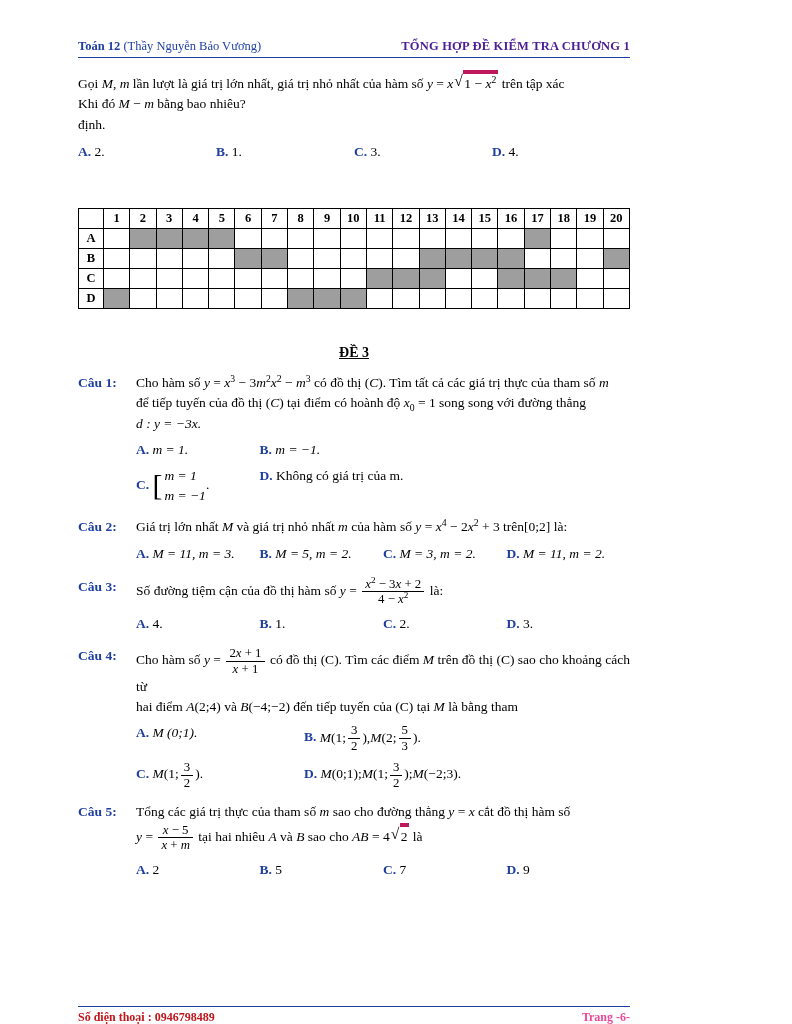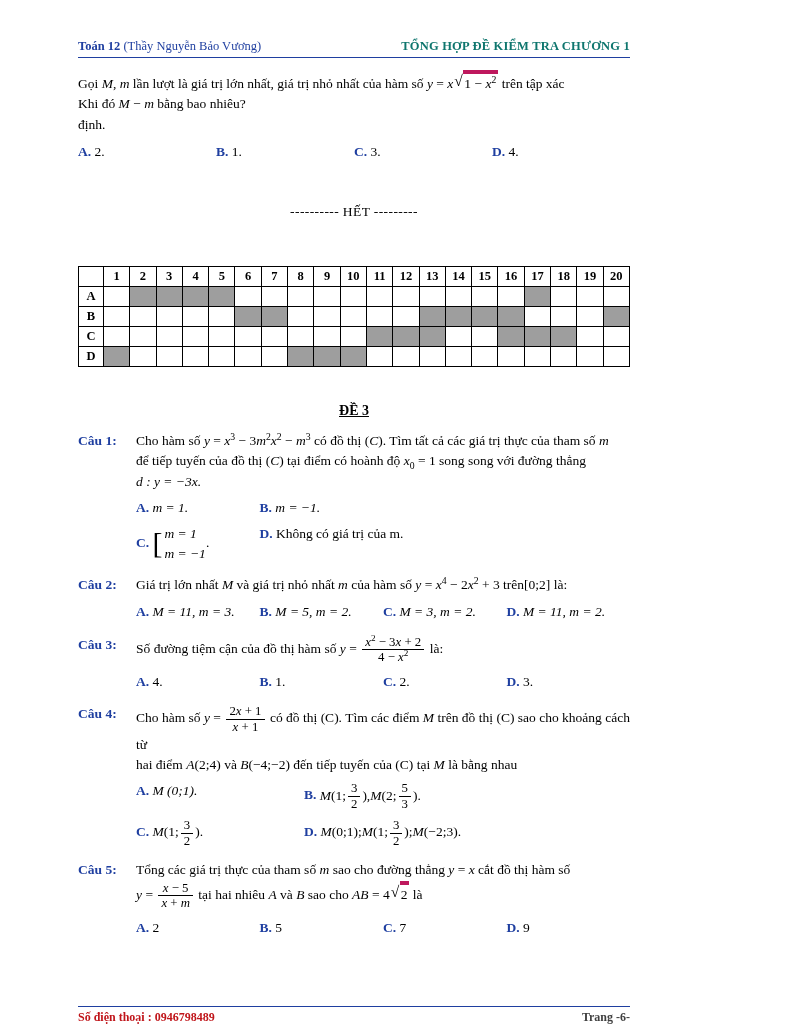--- a/index.html
+++ b/index.html
@@ -34,21 +34,21 @@
     padding-bottom: 3px;
     border-bottom: 1.6px solid #1f3fa0;
   }
   .header-left {
     font-size: 12.5px;
     color: #1f3fa0;
   }
   .header-left b { font-weight: bold; }
   .header-right {
     font-size: 12.5px;
-    color: #0f766e;
+    color: #4c1d95;
     font-weight: bold;
     letter-spacing: .2px;
   }
 
   
   .q {
     display: flex;
     margin-top: 12px;
     line-height: 1.5;
   }
@@ -169,21 +169,21 @@
     left: 78px;
     right: 78px;
     bottom: 18px;
     border-top: 1.6px solid #1f3fa0;
     padding-top: 3px;
     display: flex;
     justify-content: space-between;
     font-size: 12px;
   }
   .footer-left { color: #c0151a; font-weight: bold; }
-  .footer-right { color: #404040; font-weight: bold; }
+  .footer-right { color: #ec4899; font-weight: bold; }
 </style>
 </head>
 <body>
 
 <div class="page">
 
   <div class="header">
     <div class="header-left">
       <b>Toán 12</b>
       <span>(Thầy Nguyễn Bảo Vương)</span>
@@ -202,21 +202,20 @@
       <div class="q-text">định.</div>
       <div class="choices">
         <div class="choice"><span class="choice-ltr">A.</span> <span>2.</span></div>
         <div class="choice"><span class="choice-ltr">B.</span> <span>1.</span></div>
         <div class="choice"><span class="choice-ltr">C.</span> <span>3.</span></div>
         <div class="choice"><span class="choice-ltr">D.</span> <span>4.</span></div>
       </div>
     </div>
   </div>
 
-  <div class="het">---------- HẾT ---------</div>
 
   <div class="ans-wrap">
     <table class="answers">
       <tbody id="answers-body">
           <tr>
             <td class="rowhead"></td>
             <td>1</td>
             <td>2</td>
             <td>3</td>
             <td>4</td>
@@ -407,21 +406,21 @@
     <div class="q-label">Câu 4:</div>
     <div class="q-body">
       <div class="q-text">
         <span>Cho hàm số </span><span class="mi">y</span> =
         <span class="frac">
           <span class="num">2<span class="mi">x</span> + 1</span>
           <span class="den"><span class="mi">x</span> + 1</span>
         </span><span> có đồ thị (C). Tìm các điểm </span><span class="mi">M</span><span> trên đồ thị (C) sao cho khoảng cách từ</span>
       </div>
       <div class="q-text">
-        <span>hai điểm </span><span class="mi">A</span>(2;4)<span> và </span><span class="mi">B</span>(−4;−2)<span> đến tiếp tuyến của (C) tại </span><span class="mi">M</span><span> là bằng nhau</span>
+        <span>hai điểm </span><span class="mi">A</span>(2;4)<span> và </span><span class="mi">B</span>(−4;−2)<span> đến tiếp tuyến của (C) tại </span><span class="mi">M</span><span> là bằng tham</span>
       </div>
       <div class="choices-row">
         <div class="choice" style="flex:0 0 34%">
           <span class="choice-ltr">A.</span>
           <span class="mi">M (0;1).</span>
         </div>
         <div class="choice" style="flex:0 0 66%">
           <span class="choice-ltr">B.</span>
           <span><span class="mi">M</span>(1;<span class="frac"><span class="num">3</span><span class="den">2</span></span>),<span class="mi">M</span>(2;<span class="frac"><span class="num">5</span><span class="den">3</span></span>).</span>
         </div>

